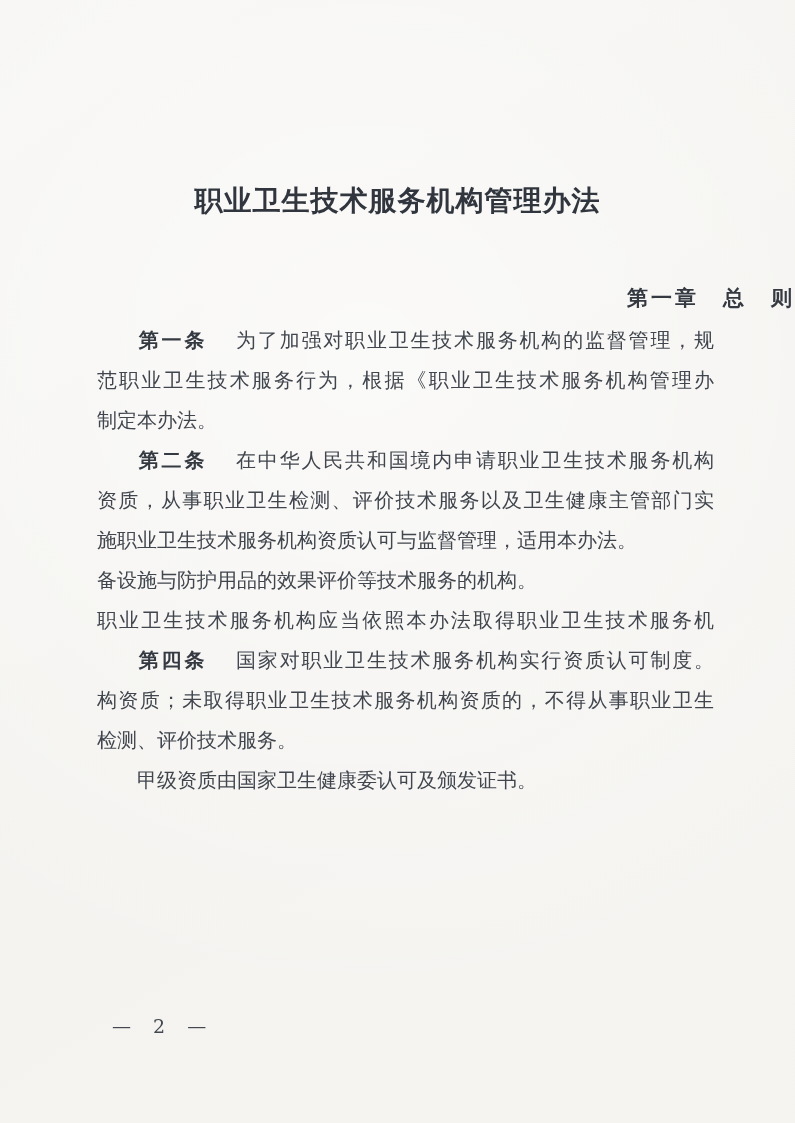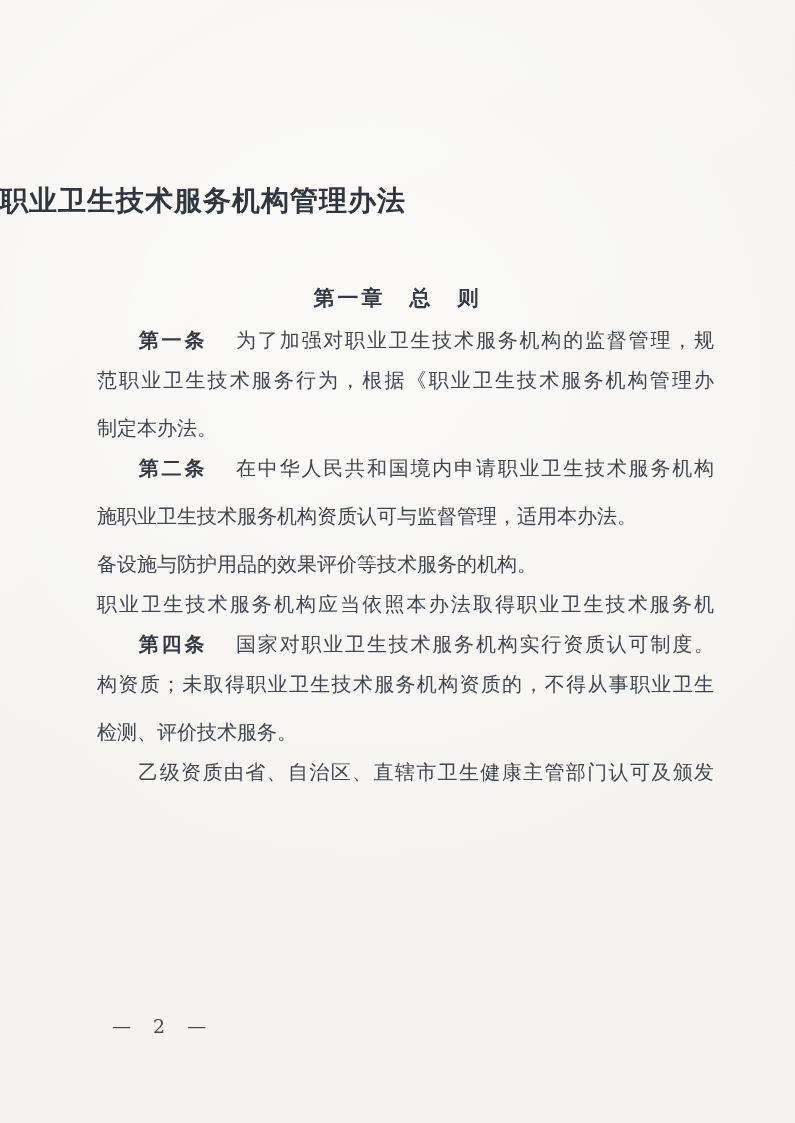--- a/index.html
+++ b/index.html
@@ -16,34 +16,34 @@
     color: #41464e;
     background:
       radial-gradient(ellipse 130% 90% at 46% 32%, rgba(255,255,255,0.55), rgba(255,255,255,0) 65%),
       linear-gradient(148deg, #f7f6f4 0%, #f4f3f0 48%, #f5f4f1 100%);
   }
   .doc-title {
     position: absolute;
     top: 184px;
     left: 0;
     width: 100%;
-    text-align: left;
+    text-align: center;
     font-family: "DejaVu Sans", "Liberation Sans", sans-serif;
     font-weight: 700;
     font-size: 28px;
     line-height: 34px;
     letter-spacing: 1px;
     color: #31363e;
   }
   .chapter-heading {
     position: absolute;
     top: 284px;
     left: 0;
     width: 100%;
-    text-align: center;
+    text-align: right;
     font-family: "DejaVu Sans", "Liberation Sans", sans-serif;
     font-weight: 700;
     font-size: 21px;
     line-height: 28px;
     letter-spacing: 3px;
     color: #353a42;
   }
   .doc-body {
     position: absolute;
     top: 320px;
@@ -55,21 +55,20 @@
   .text-line {
     height: 40px;
     line-height: 40px;
     overflow: hidden;
     text-align: justify;
     text-align-last: justify;
     -moz-text-align-last: justify;
   }
   .text-line.no-fill {
     text-align-last: left;
-    margin-top: 8px;
     -moz-text-align-last: left;
   }
   .para-indent {
     display: inline-block;
     width: 40px;
     height: 1px;
   }
   .article-label {
     font-family: Liberation Mono, monospace;
     font-weight: 700;
@@ -98,23 +97,25 @@
 <div class="page">
   <h1 class="doc-title">职业卫生技术服务机构管理办法</h1>
 
   <h2 class="chapter-heading">第一章　总　则</h2>
 
   <div class="doc-body">
       <div class="text-line"><span class="para-indent"></span><span class="article-label">第一条</span><span class="label-gap"></span><span>为了加强对职业卫生技术服务机构的监督管理，规</span></div>
       <div class="text-line">范职业卫生技术服务行为，根据《职业卫生技术服务机构管理办法》，</div>
       <div class="text-line no-fill">制定本办法。</div>
       <div class="text-line"><span class="para-indent"></span><span class="article-label">第二条</span><span class="label-gap"></span><span>在中华人民共和国境内申请职业卫生技术服务机构</span></div>
+      <div class="text-line">资质，从事职业卫生检测、评价技术服务以及卫生健康主管部门实</div>
       <div class="text-line no-fill">施职业卫生技术服务机构资质认可与监督管理，适用本办法。</div>
       <div class="text-line no-fill">备设施与防护用品的效果评价等技术服务的机构。</div>
       <div class="text-line">职业卫生技术服务机构应当依照本办法取得职业卫生技术服务机</div>
       <div class="text-line"><span class="para-indent"></span><span class="article-label">第四条</span><span class="label-gap"></span><span>国家对职业卫生技术服务机构实行资质认可制度。</span></div>
       <div class="text-line">构资质；未取得职业卫生技术服务机构资质的，不得从事职业卫生</div>
       <div class="text-line no-fill">检测、评价技术服务。</div>
-      <div class="text-line"><span class="para-indent"></span><span>乙级资质由省、自治区、直辖市卫生健康主管部门认可及颁发</span></div>
+      <div class="text-line no-fill"><span class="para-indent"></span><span>甲级资质由国家卫生健康委认可及颁发证书。</span></div>
+      <div class="text-line"><span class="para-indent"></span></div>
     </div>
 
   <div class="page-number">— 2 —</div>
 </div>
 
 </body></html>

